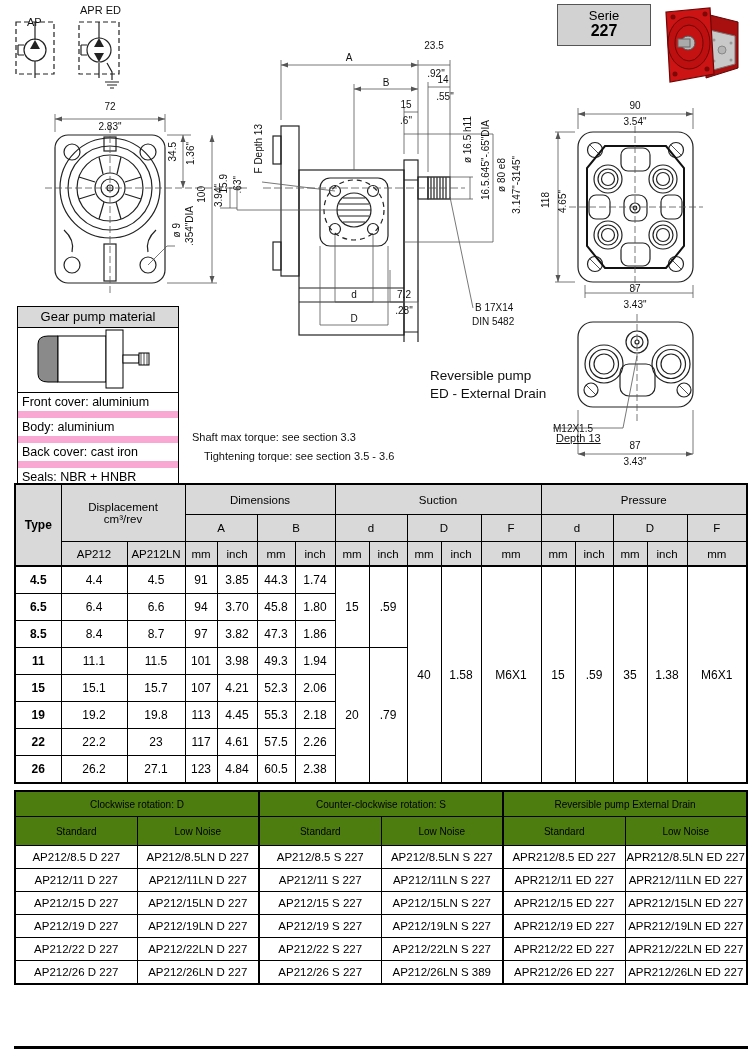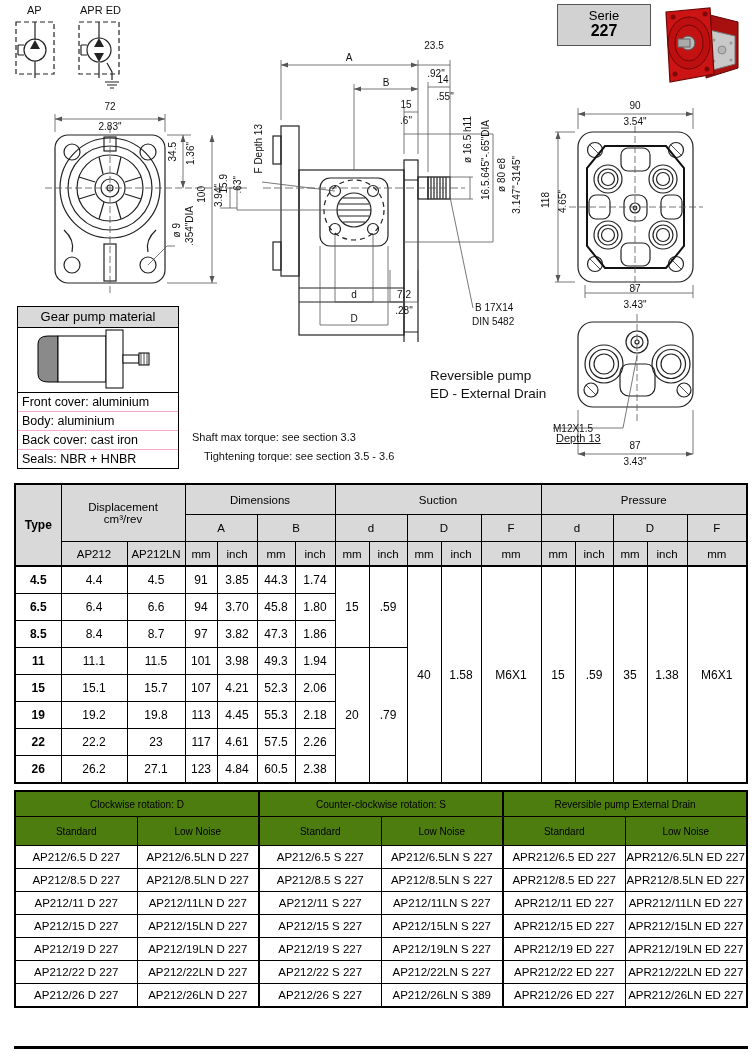--- a/index.html
+++ b/index.html
@@ -12,21 +12,21 @@
          font-size:10px;line-height:1.05;white-space:nowrap;color:#111;}
   .symlabel{position:absolute;font-size:11px;color:#111;}
   .badge{position:absolute;left:557px;top:4px;width:92px;height:40px;background:#d2d2d2;
          border:1px solid #555;text-align:center;}
   .badge .l1{font-size:13px;margin-top:3px;}
   .badge .l2{font-size:16px;font-weight:bold;line-height:1.05;}
   .matbox{position:absolute;left:17px;top:306px;width:160px;border:1px solid #000;background:#fff;}
   .matbox .hd{height:20px;background:#d9d9d9;border-bottom:1px solid #000;text-align:center;
               font-size:13px;line-height:20px;}
   .matbox .img{height:64px;border-bottom:1px solid #000;}
-  .matbox .row{height:18px;border-bottom:1px solid #f9a8d4;font-size:12.5px;line-height:18px;padding-left:4px;}
+  .matbox .row{height:18px;border-bottom:7px solid #f9a8d4;font-size:12.5px;line-height:18px;padding-left:4px;}
   .matbox .row:last-child{border-bottom:none;}
   .note{position:absolute;font-size:11px;color:#111;}
   .caption{position:absolute;font-size:13.5px;color:#111;line-height:1.35;}
   table{border-collapse:collapse;table-layout:fixed;}
   .spec{position:absolute;left:14px;top:483px;border:2px solid #000;}
   .spec th,.spec td{border:1px solid #000;text-align:center;padding:0;font-weight:normal;overflow:hidden;}
   .spec thead th{background:#d9d9d9;font-size:11.5px;}
   .spec thead tr:nth-child(1) th{height:29px;}
   .spec thead tr:nth-child(2) th{height:26px;}
   .spec thead tr:nth-child(3) th{height:23px;}
@@ -42,21 +42,21 @@
   .model td{font-size:11.5px;height:22px;}
   .tl{border-left:2px solid #000 !important;}
   .botline{position:absolute;left:14px;top:1046px;width:734px;height:3px;background:#000;}
   svg{display:block;}
 </style>
 </head>
 <body>
 
 <div class="page">
 
-  <span class="symlabel" style="left:27px;top:4px;">AP</span>
+  <span class="symlabel" style="left:27px;top:16px;">AP</span>
   <span class="symlabel" style="left:80px;top:4px;">APR ED</span>
   <div class="abs" style="left:13px;top:16px;">
     <svg width="50" height="72" viewBox="0 0 50 72">
       <g fill="none" stroke="#222" stroke-width="1.2">
         <rect x="3" y="6" width="38" height="52" stroke-dasharray="5 3"></rect>
         <circle cx="22" cy="34" r="11"></circle>
         <path d="M22,6 V24 M22,45 V62"></path>
         <path d="M5,29 H11 M5,39 H11 M5,29 V39"></path>
       </g>
       <polygon points="22,24 17,33 27,33" fill="#222"></polygon>
@@ -490,28 +490,20 @@
         <th>Standard</th>
         <th>Low Noise</th>
         <th class="tl">Standard</th>
         <th>Low Noise</th>
         <th class="tl">Standard</th>
         <th>Low Noise</th>
       </tr>
     </thead>
     <tbody>
       <tr>
-        <td>AP212/6.5 D 227</td>
-        <td>AP212/6.5LN D 227</td>
-        <td class="tl">AP212/6.5 S 227</td>
-        <td>AP212/6.5LN S 227</td>
-        <td class="tl">APR212/6.5 ED 227</td>
-        <td>APR212/6.5LN ED 227</td>
-      </tr>
-      <tr>
         <td>AP212/8.5 D 227</td>
         <td>AP212/8.5LN D 227</td>
         <td class="tl">AP212/8.5 S 227</td>
         <td>AP212/8.5LN S 227</td>
         <td class="tl">APR212/8.5 ED 227</td>
         <td>APR212/8.5LN ED 227</td>
       </tr>
       <tr>
         <td>AP212/11 D 227</td>
         <td>AP212/11LN D 227</td>

